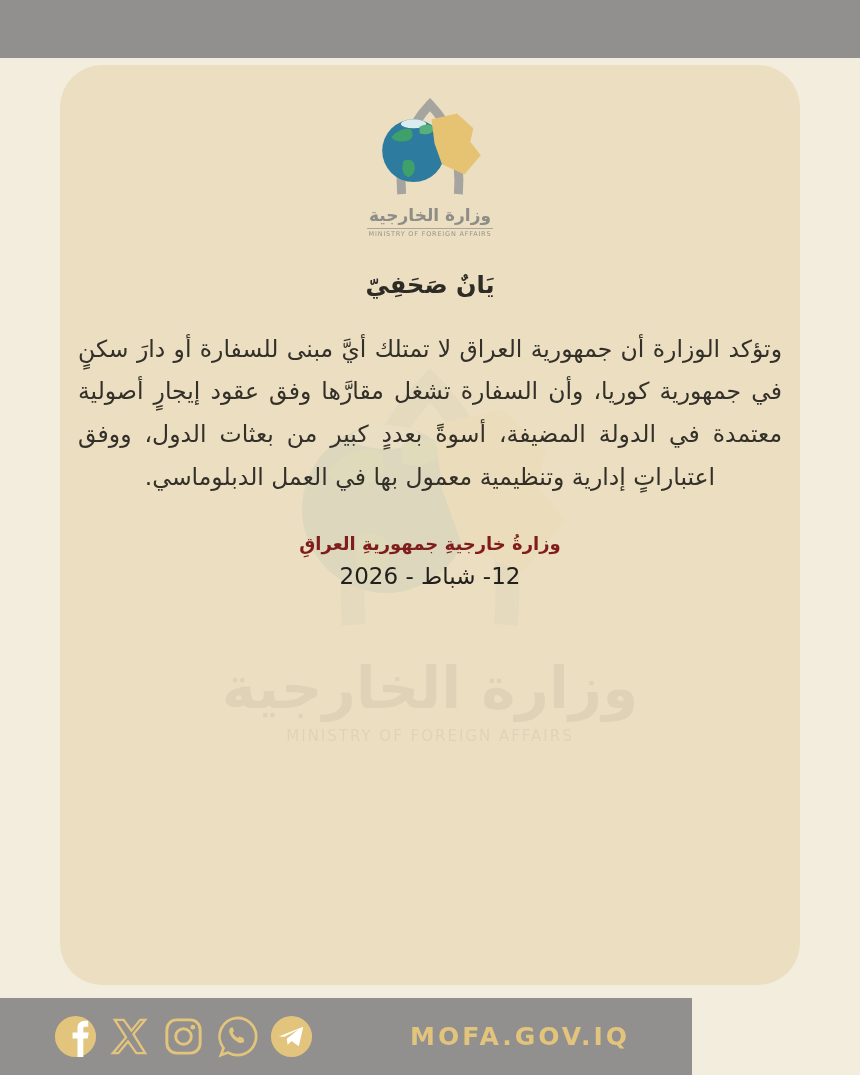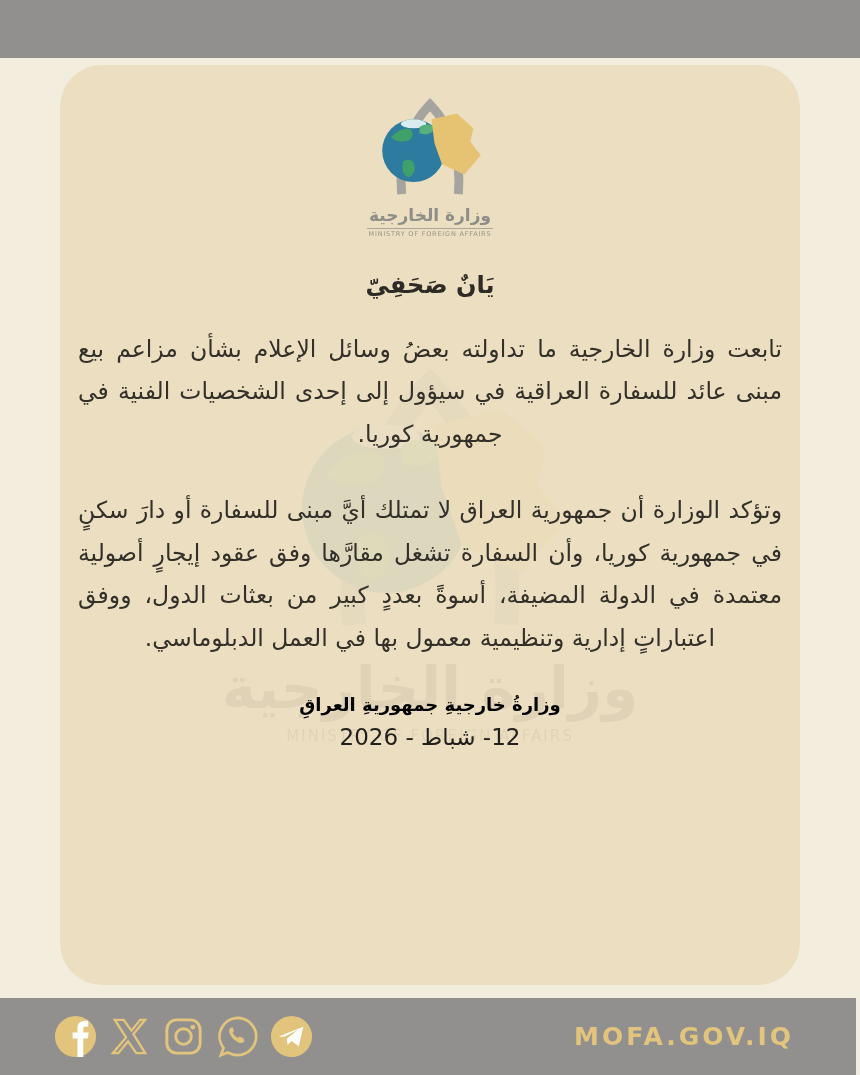--- a/index.html
+++ b/index.html
@@ -6,21 +6,21 @@
   body{
     width:860px;height:1075px;position:relative;overflow:hidden;
     background:#f3eddd;
     font-family:"DejaVu Sans", sans-serif;
   }
   .top-band{
     position:absolute;top:0;left:0;width:860px;height:58px;
     background:#91908e;
   }
   .bottom-bar{
-    position:absolute;top:998px;left:0;width:856px;height:77px;
+    position:absolute;top:998px;left:0;width:692px;height:77px;
     background:#91908e;
     display:flex;align-items:center;justify-content:space-between;
     box-sizing:border-box;padding:0 62px 0 52px;
   }
   .social-row{display:flex;align-items:center;gap:7px;}
   .social-row svg{display:block;}
   .site-link{
     color:#e2c47c;font-weight:bold;font-size:25px;letter-spacing:3px;
     font-family:"DejaVu Sans", sans-serif;
   }
@@ -56,21 +56,21 @@
     margin-top:30px;font-size:24px;font-weight:600;color:#2e2b26;line-height:1.3;
   }
   .stmt-body{margin-top:26px;}
   .stmt-body p{
     margin:0 0 33px 0;
     font-size:23.5px;line-height:1.82;color:#33302a;
     text-align:justify;text-align-last:center;
     direction:rtl;
   }
   .signature{
-    margin-top:6px;color:#000000;font-weight:bold;font-size:18px;line-height:1.3;
+    margin-top:6px;color:#7f1d1d;font-weight:bold;font-size:18px;line-height:1.3;
   }
   .stmt-date{
     margin-top:8px;color:#22201d;font-size:23px;font-weight:500;direction:rtl;
   }
 </style>
 </head>
 <body>
 
 <svg width="0" height="0" style="position:absolute">
   <defs>
@@ -110,21 +110,20 @@
       </svg>
       <div class="logo-name">وزارة الخارجية</div>
       <div class="logo-divider"></div>
       <div class="logo-en">MINISTRY OF FOREIGN AFFAIRS</div>
     </div>
 
     
     <div class="stmt-title">يَانٌ صَحَفِيّ</div>
 
     <div class="stmt-body">
-      <p>تابعت وزارة الخارجية ما تداولته بعضُ وسائل الإعلام بشأن مزاعم بيع مبنى عائد للسفارة العراقية في سيؤول إلى إحدى الشخصيات الفنية في جمهورية كوريا.</p>
       <p>وتؤكد الوزارة أن جمهورية العراق لا تمتلك أيَّ مبنى للسفارة أو دارَ سكنٍ في جمهورية كوريا، وأن السفارة تشغل مقارَّها وفق عقود إيجارٍ أصولية معتمدة في الدولة المضيفة، أسوةً بعددٍ كبير من بعثات الدول، ووفق اعتباراتٍ إدارية وتنظيمية معمول بها في العمل الدبلوماسي.</p>
     </div>
 
     <div class="signature">وزارةُ خارجيةِ جمهوريةِ العراقِ</div>
     <div class="stmt-date">12- شباط - 2026</div>
 
   </div>
 </div>
 
 <div class="bottom-bar">

